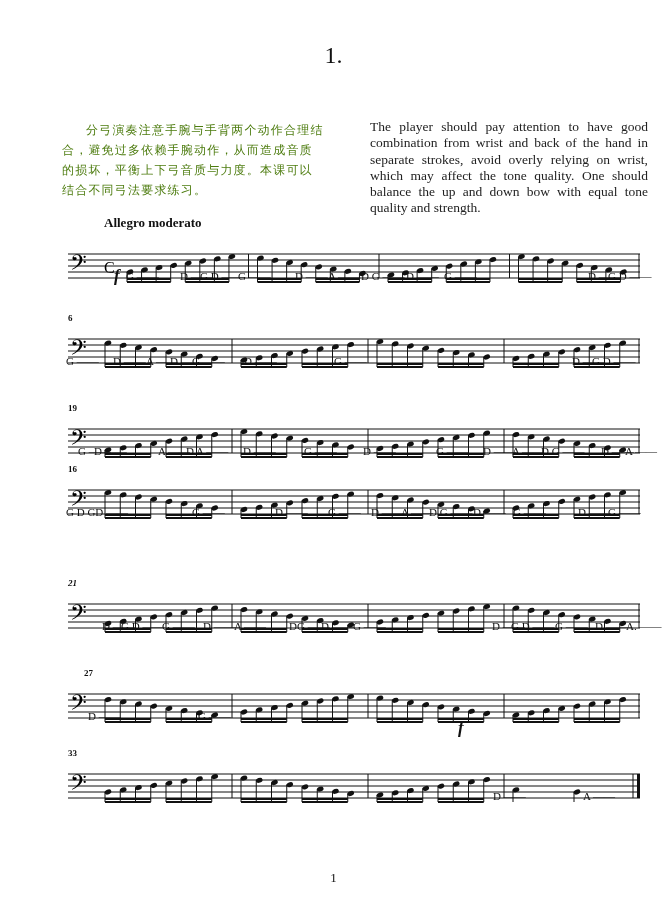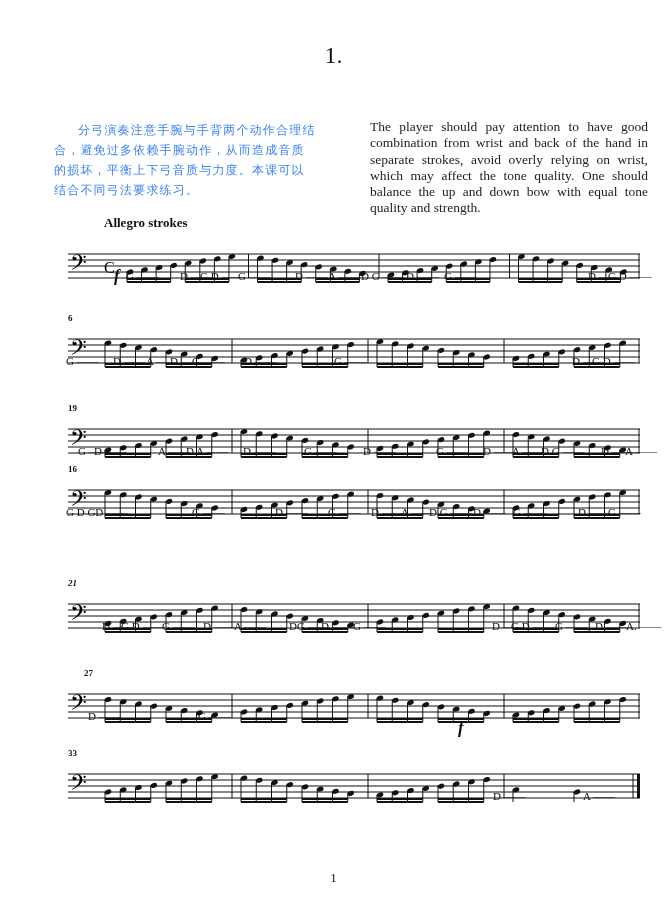--- a/index.html
+++ b/index.html
@@ -1,36 +1,36 @@
 <!DOCTYPE html>
 <html><head>
 <meta charset="utf-8">
 <style>
   html, body { margin:0; padding:0; background:#fff; }
   body { width:667px; height:897px; position:relative; overflow:hidden; font-family:"Liberation Serif", serif; color:#111; }
   .title { position:absolute; left:0; width:667px; top:42px; text-align:center; font-size:24px; }
-  .cn { position:absolute; left:54px; top:120px; width:262px; font-family:"DejaVu Sans", sans-serif; font-size:12px; line-height:20px; letter-spacing:1.2px; text-indent:2em; color:#3b82f6; }
+  .cn { position:absolute; left:62px; top:120px; width:262px; font-family:"DejaVu Sans", sans-serif; font-size:12px; line-height:20px; letter-spacing:1.2px; text-indent:2em; color:#4d7c0f; }
   .en { position:absolute; left:370px; top:119px; width:278px; font-size:13.5px; line-height:16.3px; text-align:justify; color:#222; }
   .tempo { position:absolute; left:104px; top:215px; font-weight:bold; font-size:13px; }
   .system { position:absolute; left:68px; width:572px; height:70px; }
   .staff { position:absolute; left:0; right:0; top:30px; height:24px; }
   .staff svg { position:absolute; left:0; top:0; }
   .mnum { position:absolute; left:0; top:6px; font-size:9px; font-weight:bold; }
   .bows { position:absolute; top:78px; left:0; width:572px; height:16px; font-size:11px; white-space:nowrap; }
   .bows span { position:absolute; }
   .dyn { position:absolute; font-style:italic; font-weight:bold; font-size:17px; }
   .pagenum { position:absolute; left:0; width:667px; top:870px; text-align:center; font-size:13px; }
 </style>
 </head>
 <body>
 
 <div class="title">1.</div>
 <div class="cn">分弓演奏注意手腕与手背两个动作合理结合，避免过多依赖手腕动作，从而造成音质的损坏，平衡上下弓音质与力度。本课可以结合不同弓法要求练习。</div>
 <div class="en">The player should pay attention to have good combination from wrist and back of the hand in separate strokes, avoid overly relying on wrist, which may affect the tone quality. One should balance the up and down bow with equal tone quality and strength.</div>
-<div class="tempo">Allegro strokes</div>
+<div class="tempo">Allegro moderato</div>
 
 <div id="score">
     <div class="system" style="top: 220px; left: 68px;">
       <div class="staff">
         <svg width="572" height="40" viewBox="0 0 572 40" style="top: -4px;">
           <line x1="0" x2="572" y1="8" y2="8" stroke="#111" stroke-width="1"></line>
           <line x1="0" x2="572" y1="14" y2="14" stroke="#111" stroke-width="1"></line>
           <line x1="0" x2="572" y1="20" y2="20" stroke="#111" stroke-width="1"></line>
           <line x1="0" x2="572" y1="26" y2="26" stroke="#111" stroke-width="1"></line>
           <line x1="0" x2="572" y1="32" y2="32" stroke="#111" stroke-width="1"></line>

